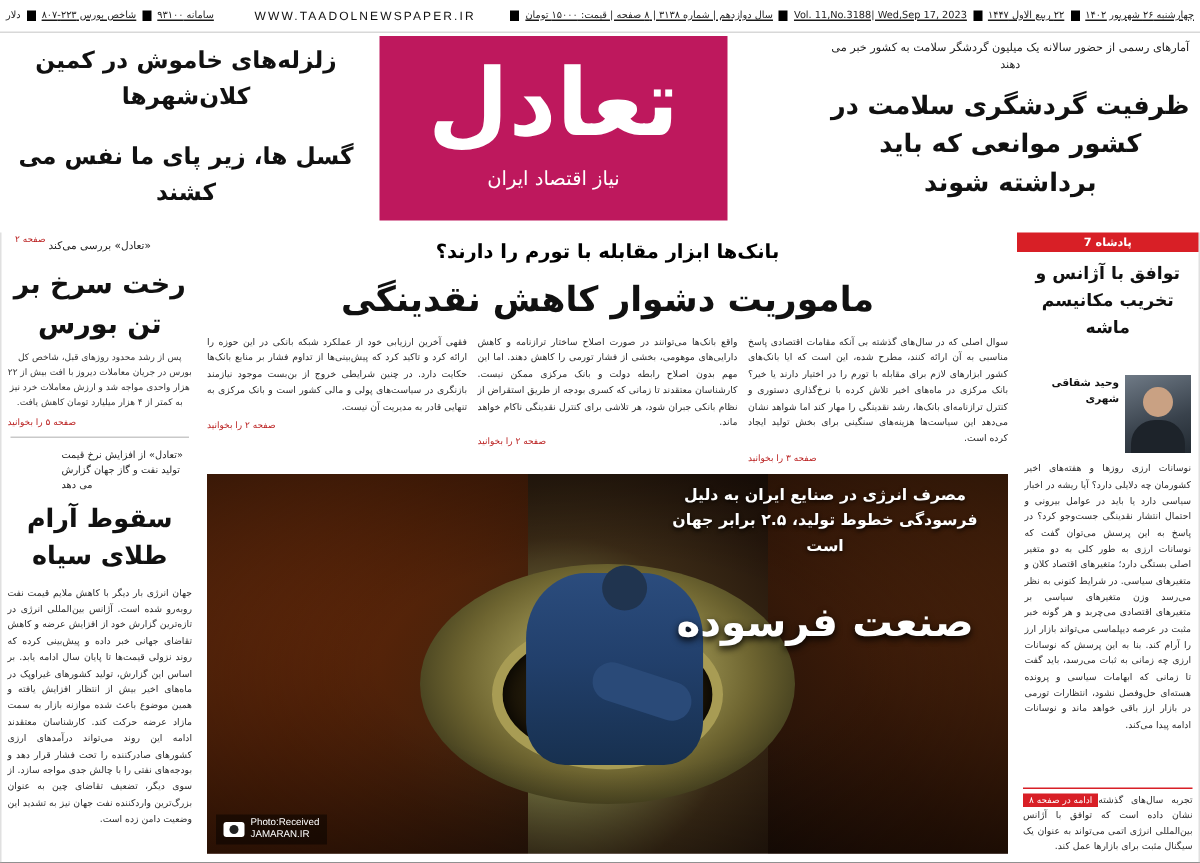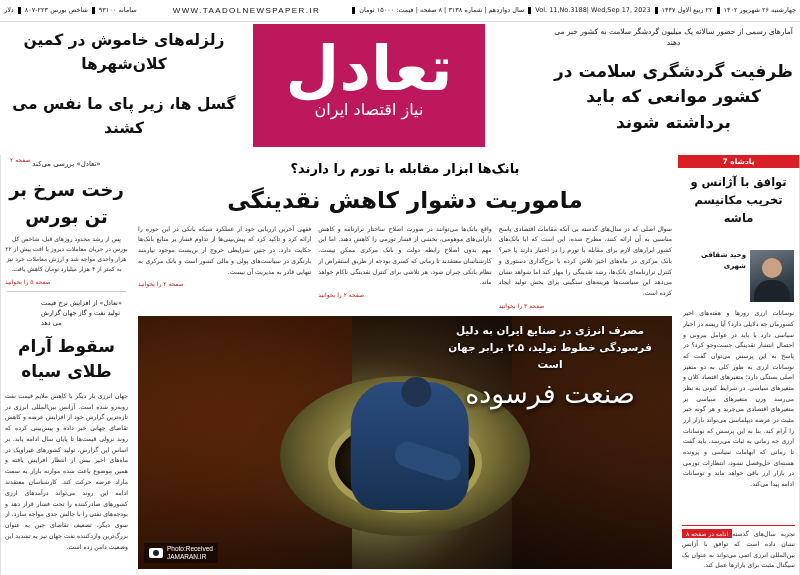--- a/index.html
+++ b/index.html
@@ -31,21 +31,21 @@
     box-sizing: border-box;
   }
   .topbar .seg {
     font-size: 6.5px;
     color: #1a1a1a;
     white-space: nowrap;
     padding: 0 4px;
     line-height: 1.15;
     text-align: center;
   }
-  .topbar .seg.b { border-left: 3px solid #000000; }
+  .topbar .seg.b { border-left: 6px solid #000000; text-decoration: underline; }
   .topbar .site {
     flex: 1;
     text-align: center;
     font-size: 8px;
     letter-spacing: 1.4px;
     color: #111;
     direction: ltr;
     font-family: "Liberation Sans", sans-serif;
   }
 
@@ -71,21 +71,22 @@
   }
   .logo-word {
     font-size: 62px;
     font-weight: bold;
     line-height: 1;
     margin-top: 14px;
     font-family: "DejaVu Sans", sans-serif;
     letter-spacing: -2px;
   }
   .logo-sub {
-    font-size: 16px;
+    font-size: 13px;
+    margin-top: 12px;
     font-family: "DejaVu Sans", sans-serif;
   }
 
   .mh-right {
     position: absolute;
     top: 4px;
     right: 4px;
     width: 245px;
     text-align: center;
     direction: rtl;
@@ -425,23 +426,23 @@
   .ph-kicker {
     color: #ffffff;
     font-size: 10.5px;
     font-weight: bold;
     line-height: 1.6;
     text-shadow: 0 1px 3px rgba(0,0,0,.9);
   }
   .ph-title {
     color: #ffffff;
     font-size: 27px;
-    font-weight: normal;
+    font-weight: bold;
     line-height: 1.4;
-    margin-top: 2px;
+    margin-top: 24px;
     text-shadow: 0 2px 5px rgba(0,0,0,.95);
   }
 
   
   .credit {
     position: absolute;
     left: 6px;
     bottom: 6px;
     display: flex;
     align-items: center;

